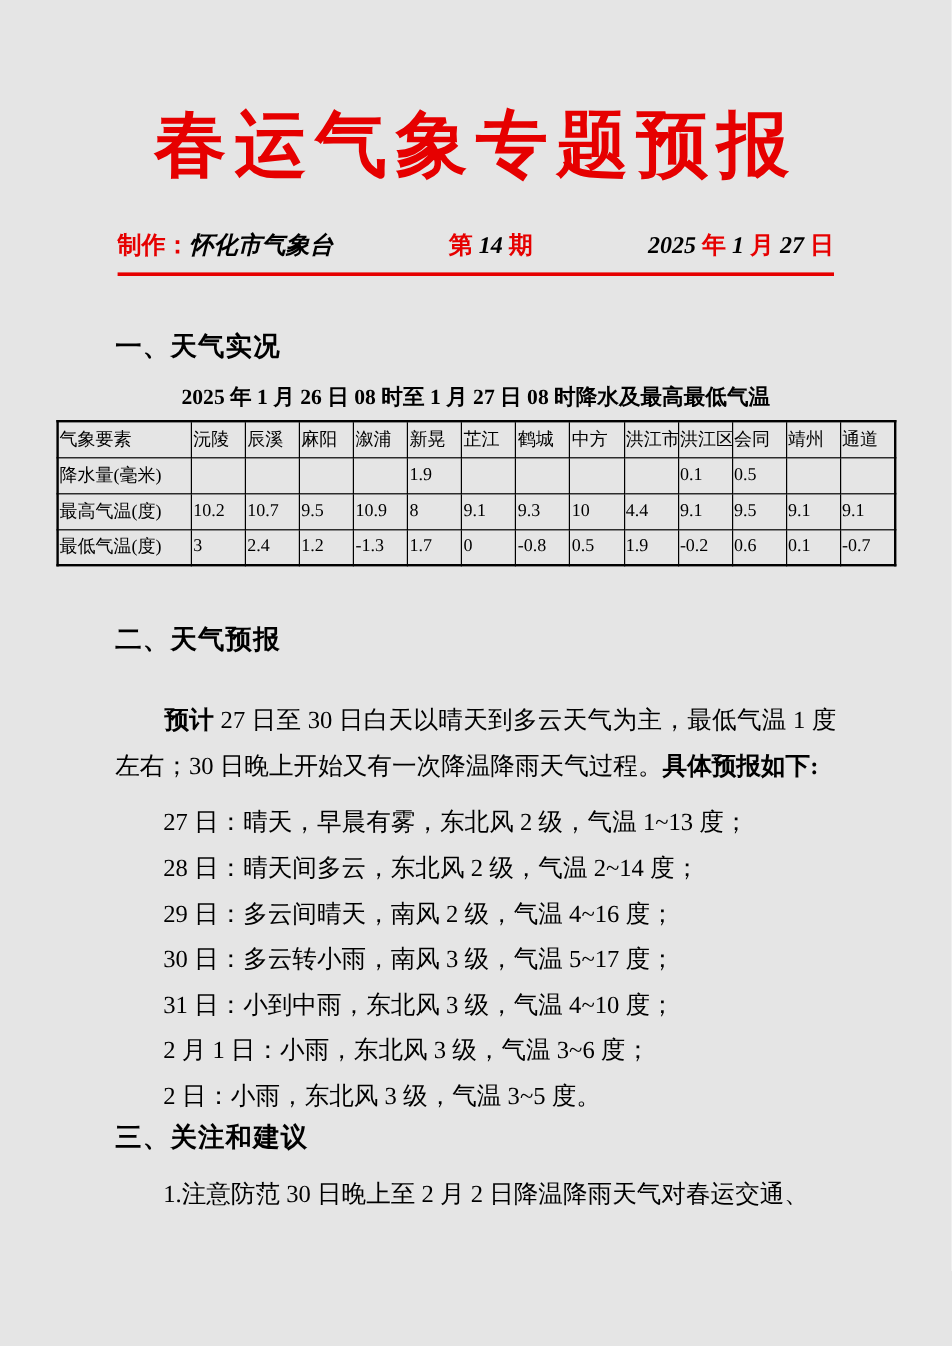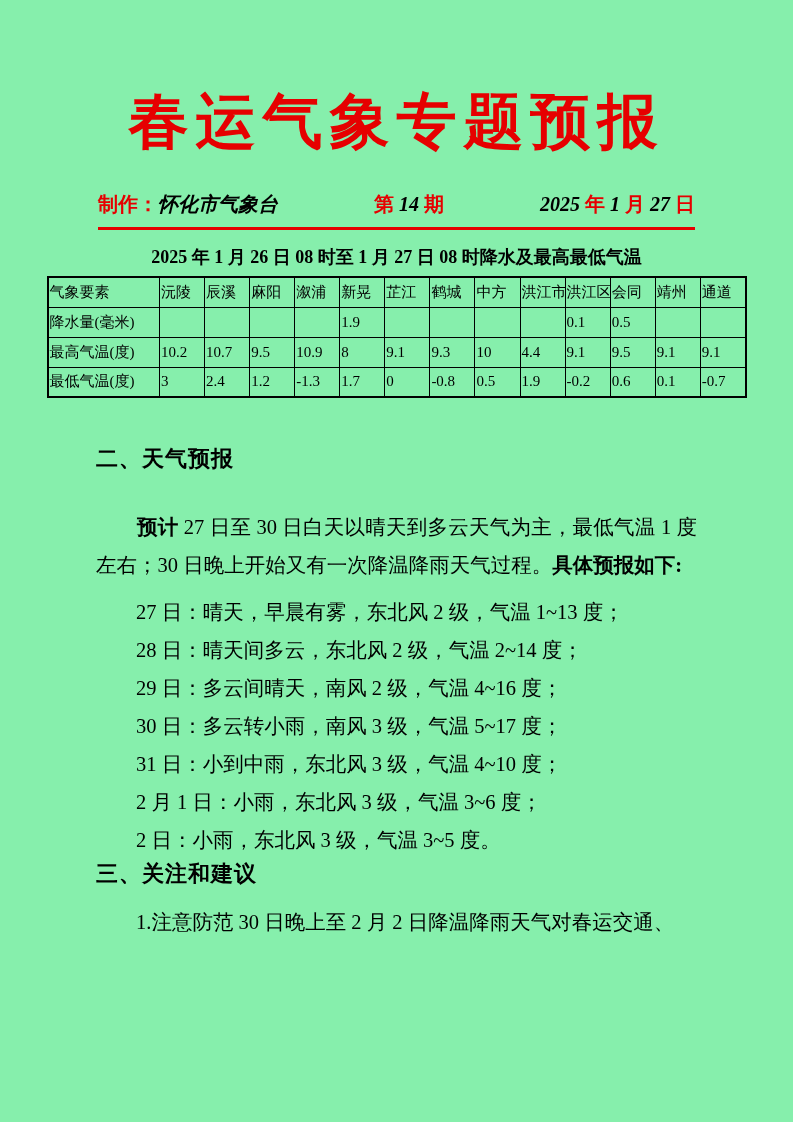--- a/index.html
+++ b/index.html
@@ -4,21 +4,21 @@
 <style>
   :root { --accent: #e60000; --ink: #000000; }
   * { margin: 0; padding: 0; box-sizing: border-box; }
   html, body { background: #ffffff; }
   body {
     width: 793px; height: 1122px;
     font-family: "Liberation Serif", "DejaVu Serif", serif;
     color: var(--ink);
     overflow: hidden;
   }
-  .page { width: 793px; height: 1122px; background: #86efac; padding-top: 78px; }
+  .page { width: 793px; height: 1122px; background: #e5e5e5; padding-top: 78px; }
 
   
   .doc-title {
     text-align: center;
     font-family: "DejaVu Serif", "Liberation Serif", serif;
     font-weight: 900;
     font-size: 60px;
     line-height: 1.45;
     letter-spacing: 7px;
     color: var(--accent);
@@ -109,20 +109,21 @@
   <h1 class="doc-title">春运气象专题预报</h1>
 
   <div class="meta-row">
     <span><span class="red">制作：</span><span class="black">怀化市气象台</span></span>
     <span><span class="red">第 </span><span class="black">14</span><span class="red"> 期</span></span>
     <span><span class="black">2025 </span><span class="red">年 </span><span class="black">1 </span><span class="red">月 </span><span class="black">27 </span><span class="red">日</span></span>
   </div>
 
   <div class="content">
 
+    <h2 class="section-heading s1">一、天气实况</h2>
 
     <div class="table-bleed">
       <div class="table-title">2025 年 1 月 26 日 08 时至 1 月 27 日 08 时降水及最高最低气温</div>
       <table class="weather">
         <tbody>
             <tr>
               <td class="rowlabel">气象要素</td>
               <td>沅陵</td>
               <td>辰溪</td>
               <td>麻阳</td>

